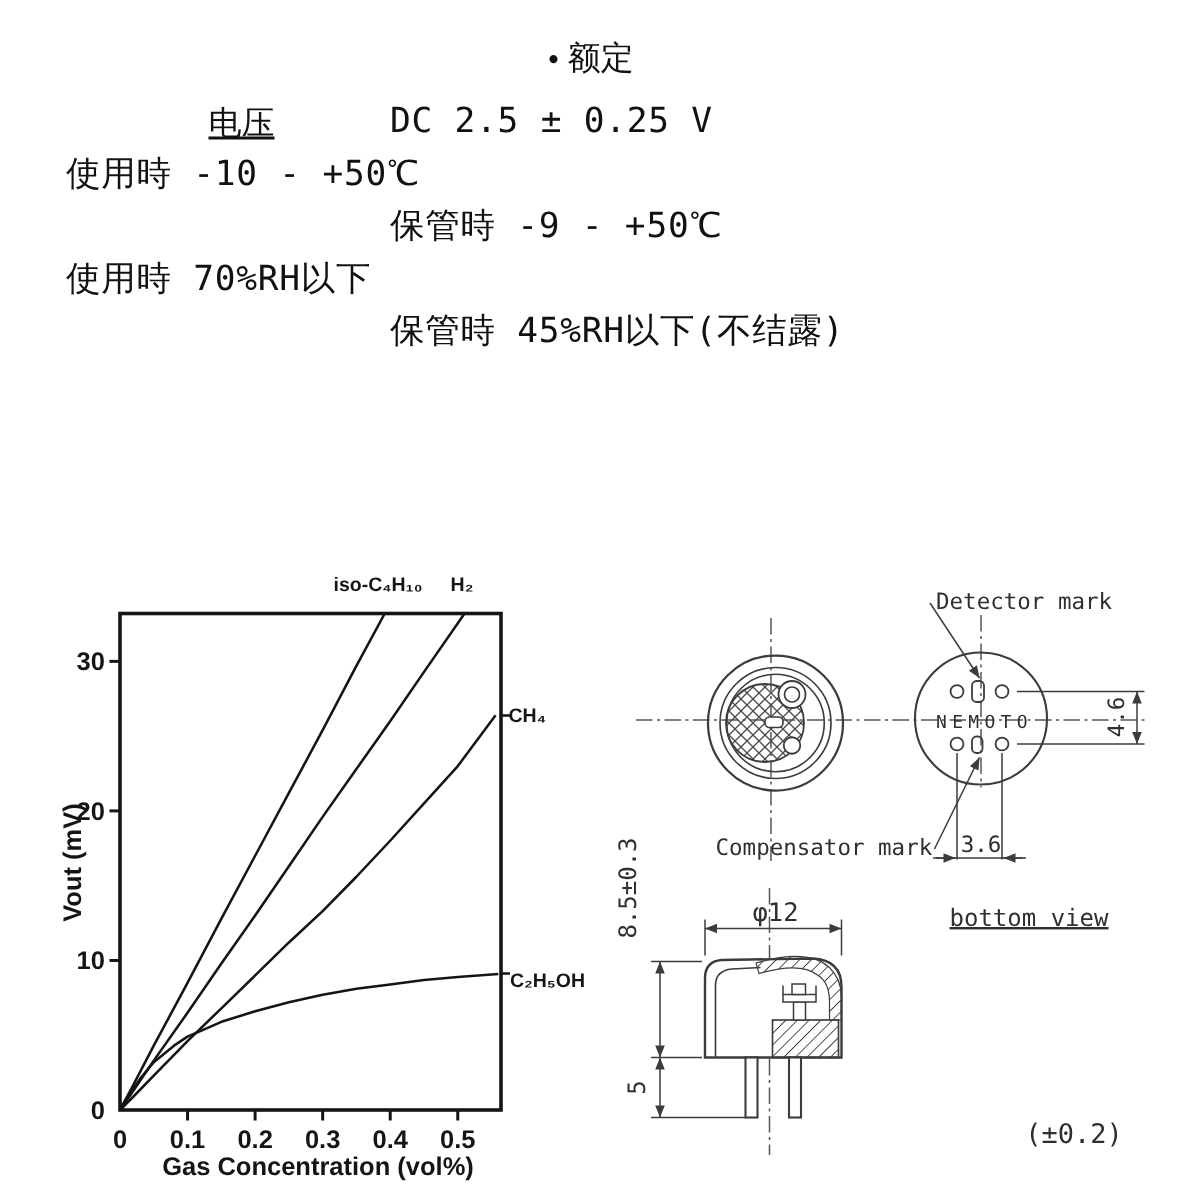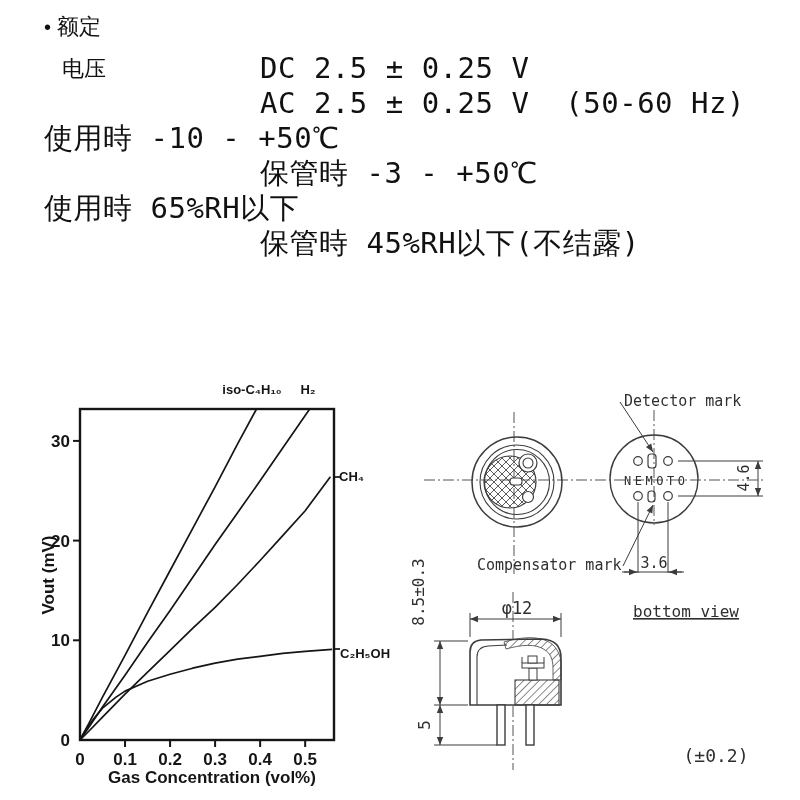--- a/index.html
+++ b/index.html
@@ -1,47 +1,46 @@
 <!DOCTYPE html>
 <html><head>
 <meta charset="utf-8">
 <style>
   html,body{margin:0;padding:0;background:#ffffff;}
   .page{position:relative;width:800px;height:800px;background:#fff;overflow:hidden;
         font-family:"Liberation Sans",sans-serif;color:#111;}
   
-  .specs{position:absolute;left:44px;top:10px;width:700px;}
+  .specs{position:absolute;left:44px;top:22px;width:700px;text-align:center;}
   .spec-title-line{font-size:22px;line-height:33px;white-space:pre;}
   .spec-title-line .bullet{font-size:20px;margin-right:6px;}
   .spec-rows{margin-top:7px;}
   .spec-line{display:flex;line-height:35px;white-space:pre;}
   .spec-label{width:216px;flex:0 0 216px;padding-left:18px;font-size:22px;
-              font-family:"Liberation Sans",sans-serif;box-sizing:border-box;}
-  .spec-value{font-size:29px;font-family:"DejaVu Sans Mono",monospace;letter-spacing:.5px;}
+              font-family:"Liberation Sans",sans-serif;box-sizing:border-box;text-decoration:underline;}
+  .spec-value{font-size:23px;font-family:"DejaVu Sans Mono",monospace;letter-spacing:.5px;}
   
   .chart-wrap{position:absolute;left:40px;top:380px;width:360px;height:420px;}
   .chart-wrap svg{display:block;}
   
   .drawing-wrap{position:absolute;left:390px;top:378px;width:395px;height:410px;}
   text{user-select:none;}
 </style>
 </head>
 <body>
 
 <div class="page">
 
   <div class="specs">
     <div class="spec-title-line"><span class="bullet">•</span><span>额定</span></div>
     <div class="spec-rows" id="spec-rows">
         <div class="spec-line"><span class="spec-label">电压</span><span class="spec-value">DC 2.5 ± 0.25 V</span></div>
-        <div class="spec-line"><span class="spec-label"></span><span class="spec-value">AC 2.5 ± 0.25 V  (50-60 Hz)</span></div>
         <div class="spec-line"><span class="spec-label"></span></div>
         <div class="spec-line"><span class="spec-value">使用時 -10 - +50℃</span></div>
-        <div class="spec-line"><span class="spec-label"></span><span class="spec-value">保管時 -3 - +50℃</span></div>
-        <div class="spec-line"><span class="spec-value">使用時 65%RH以下</span></div>
+        <div class="spec-line"><span class="spec-label"></span><span class="spec-value">保管時 -9 - +50℃</span></div>
+        <div class="spec-line"><span class="spec-value">使用時 70%RH以下</span></div>
         <div class="spec-line"><span class="spec-label"></span><span class="spec-value">保管時 45%RH以下(不结露)</span></div>
       </div>
   </div>
 
   <div class="chart-wrap">
     <svg id="chart-svg" width="360" height="420" viewBox="0 0 360 420" xmlns="http://www.w3.org/2000/svg">
       <g id="chart-curves">
           <polyline points="40.0,360.0 49.0,343.1 62.5,317.1 85.0,275.3 107.6,232.4 130.1,190.5 152.6,148.6 175.1,106.8 197.6,63.9 216.5,29.0" fill="none" stroke="#151515" stroke-width="1.7" stroke-linejoin="round"></polyline>
           <polyline points="40.0,360.0 49.0,347.0 62.5,327.1 85.0,295.2 107.6,262.3 130.1,230.4 152.6,197.5 175.1,164.6 197.6,132.7 220.1,100.8 242.7,67.9 269.7,29.0" fill="none" stroke="#151515" stroke-width="1.7" stroke-linejoin="round"></polyline>
           <polyline points="40.0,360.0 49.0,351.0 62.5,337.1 85.0,314.1 107.6,292.2 130.1,270.3 152.6,248.3 175.1,227.4 197.6,204.5 220.1,180.5 242.7,155.6 265.2,130.7 290.4,96.8" fill="none" stroke="#151515" stroke-width="1.7" stroke-linejoin="round"></polyline>

